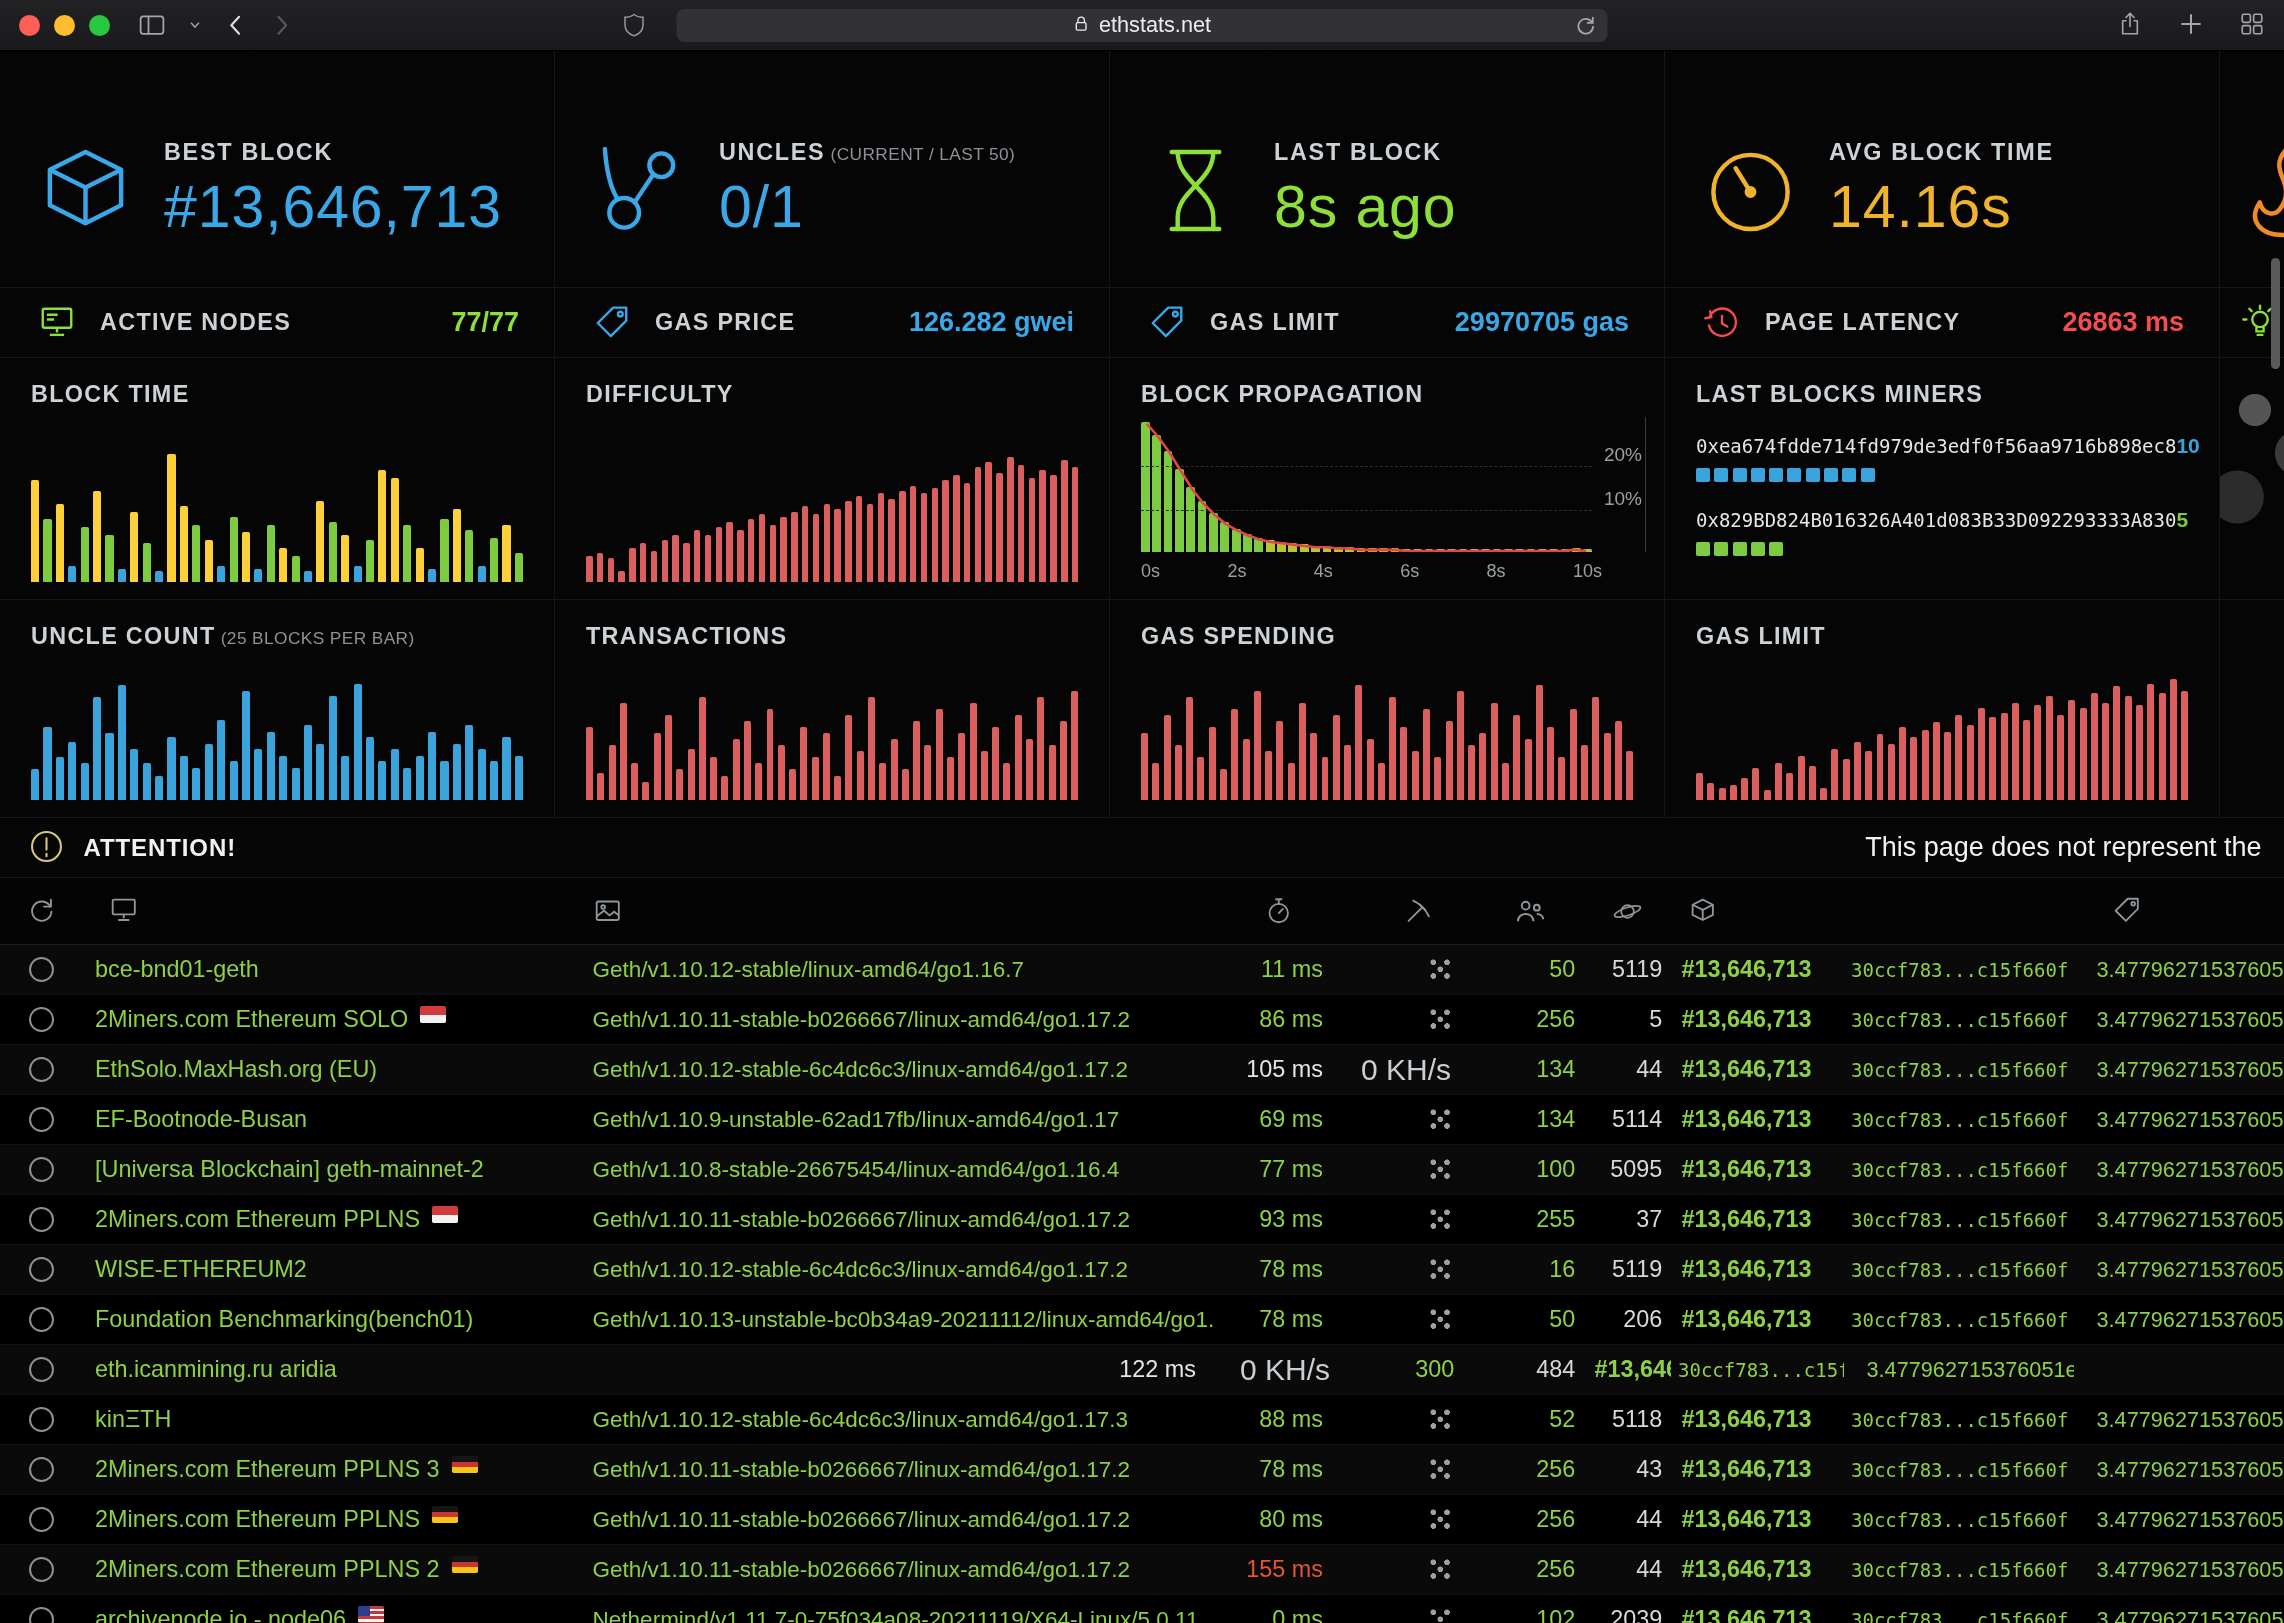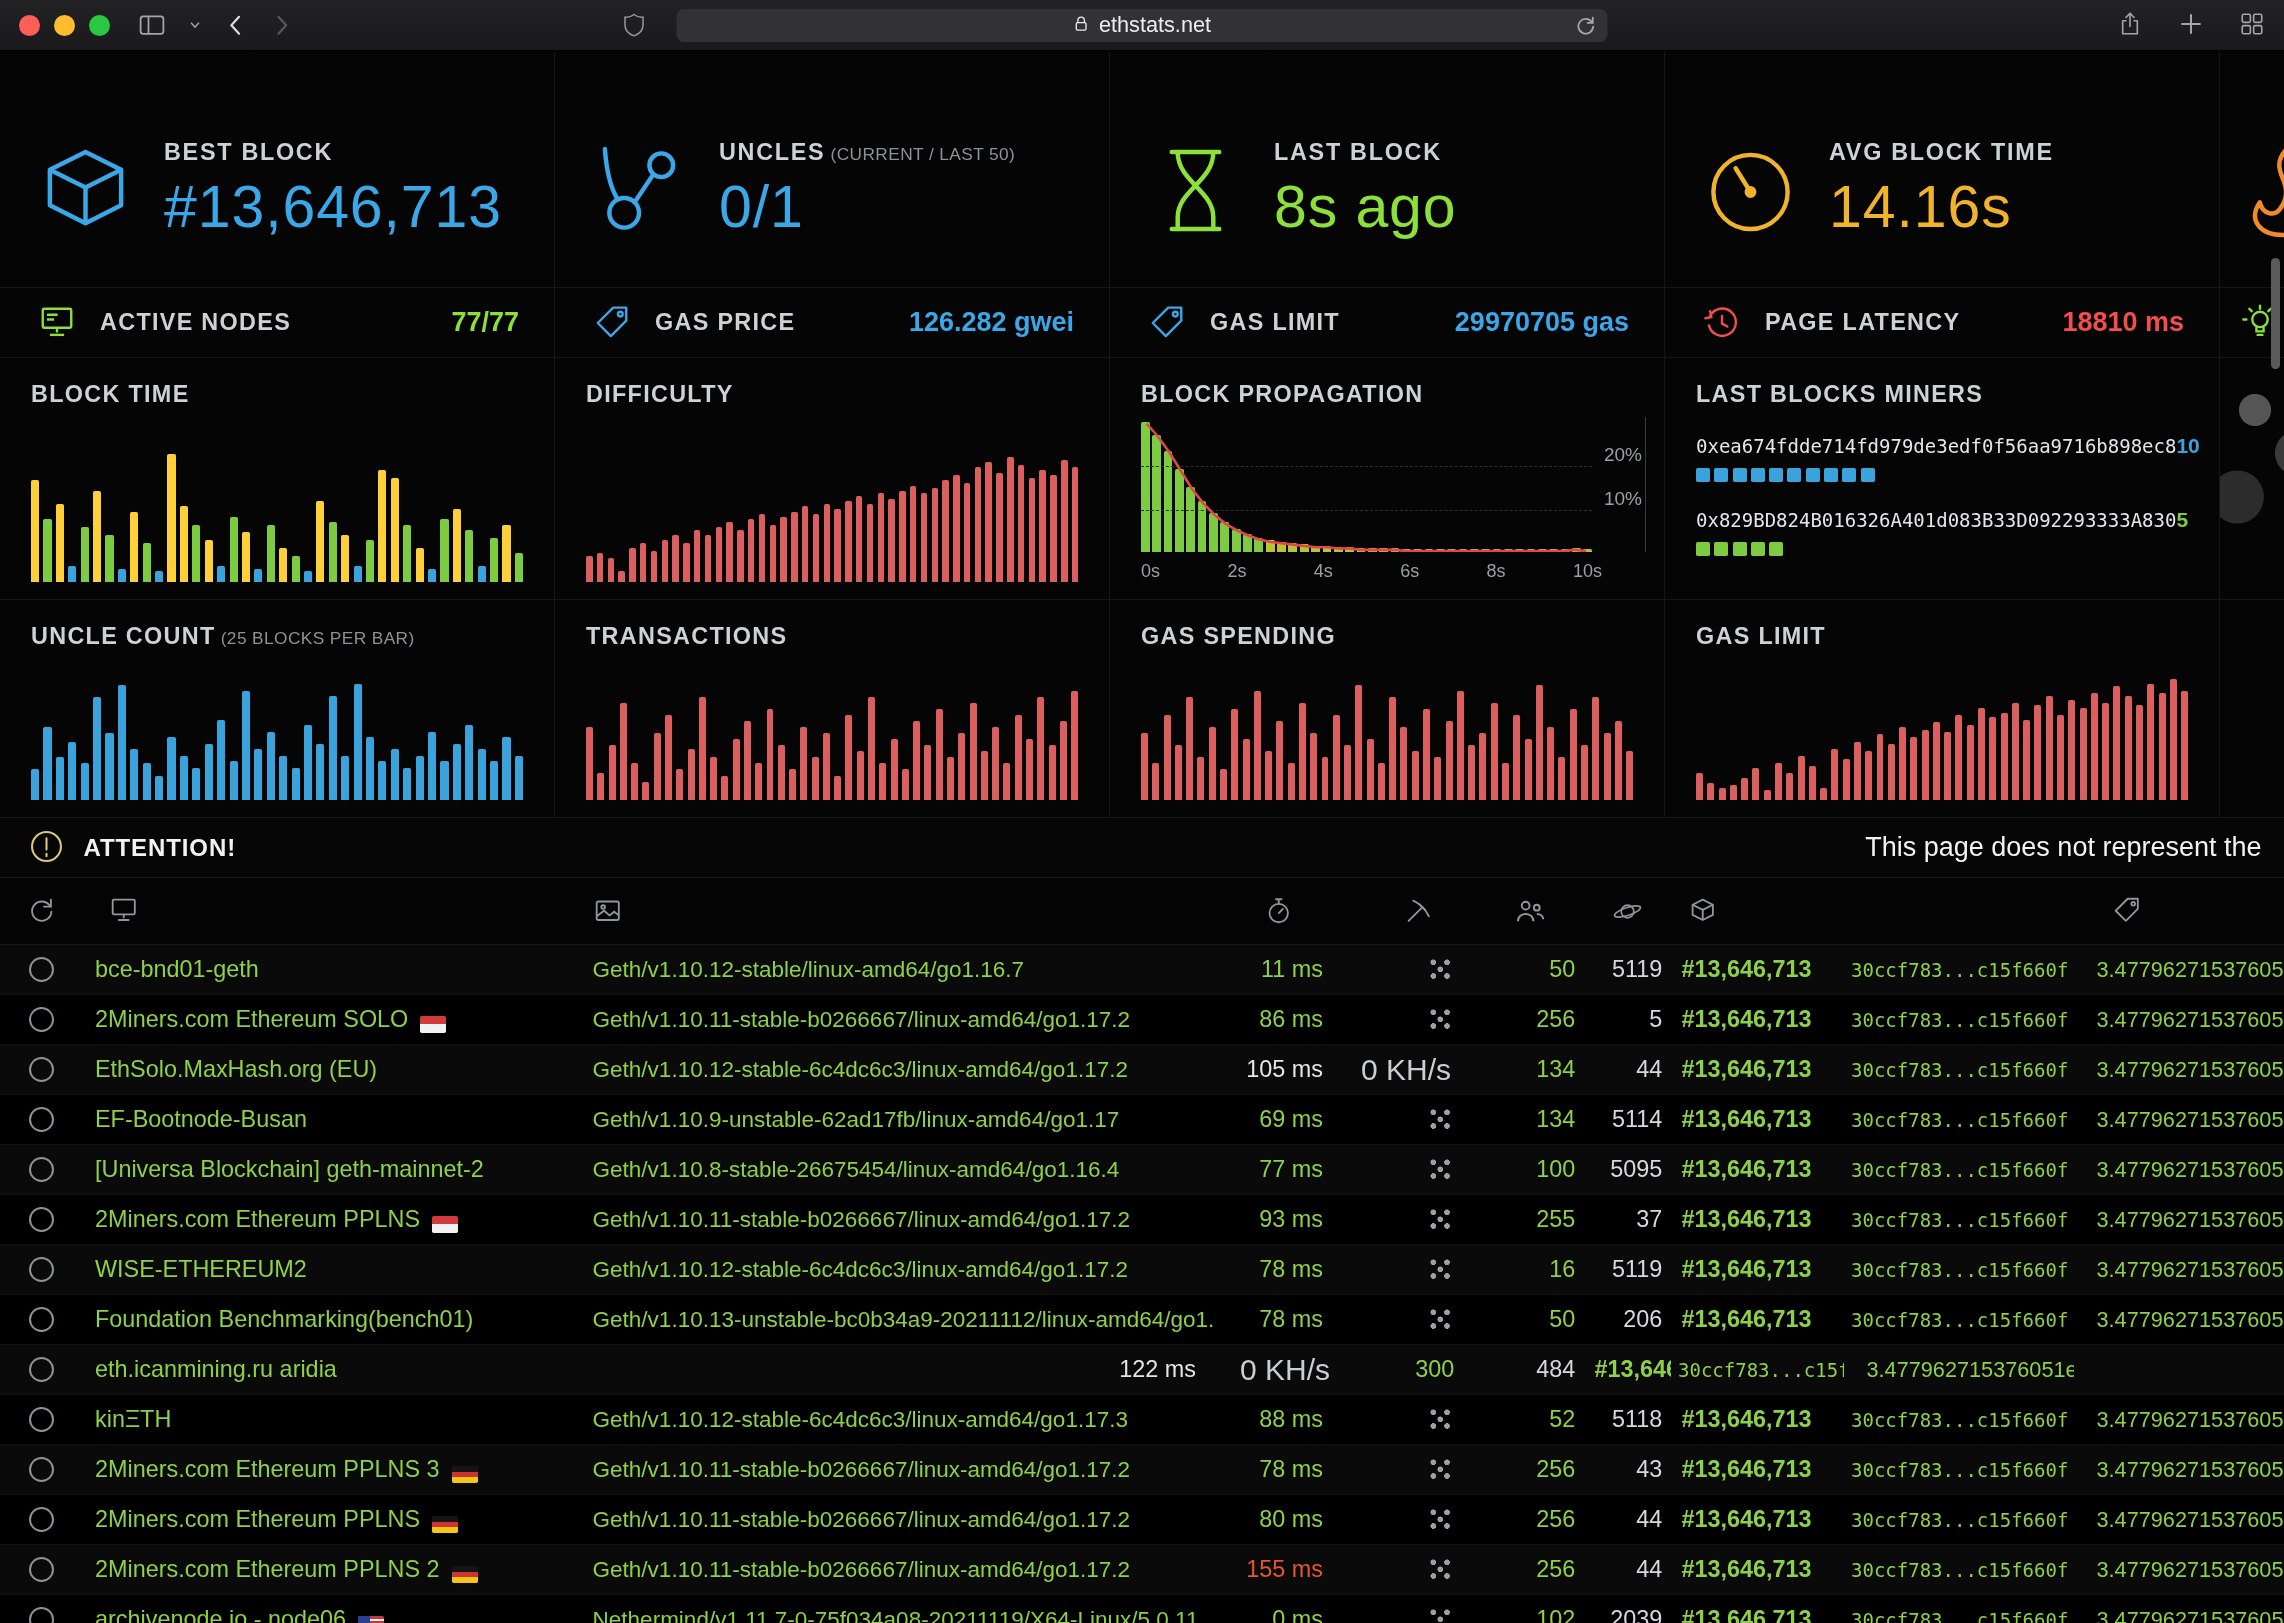--- a/index.html
+++ b/index.html
@@ -78,21 +78,21 @@
   .th{display:flex;align-items:center;height:100%}
   .th-status{justify-content:center}.th-name{padding-left:26px}.th-version{padding-left:15.6px}
   .th-latency{justify-content:center}.th-mining{justify-content:flex-end;padding-right:29.5px}
   .th-peers{justify-content:flex-end;padding-right:38px}.th-pending{justify-content:center}
   .th-block{padding-left:17.3px}.th-td{padding-left:38px}
   .trow{height:49px;border-bottom:0.9px solid #131313;font-size:23.4px;cursor:pointer}
   .trow:nth-child(odd){background:#0a0a0a}
   .tcell{overflow:hidden;white-space:nowrap;}
   .c-status{display:flex;justify-content:center}
   .ring{width:21px;height:21px;border:2.6px solid #8b9196;border-radius:50%;display:inline-block}
-  .c-name{color:#8ed047;display:flex;align-items:flex-end;gap:12px;padding-left:12px}
+  .c-name{color:#8ed047;display:flex;align-items:flex-start;gap:12px;padding-left:12px}
   .c-version{color:#8ed047;padding-left:15.6px;font-size:22.5px}
   .c-latency{justify-self:end;padding-right:19px}
   .lat-ok{color:#8ed047}.lat-warn{color:#e5e5e5}.lat-hot{color:#e4572e}
   .c-mining{justify-self:end;padding-right:12px;color:#c9ced2;font-size:30px;display:flex;align-items:center}
   .c-peers{justify-self:end;padding-right:8.7px;color:#8ed047}
   .c-pending{justify-self:end;padding-right:8.7px;color:#d6d9db}
   .c-block{padding-left:10.4px;color:#8ed047;font-weight:600}
   .c-hash{padding-left:7px;color:#8ed047;font-family:"DejaVu Sans Mono",monospace;font-size:19px}
   .c-td{padding-left:22.5px;color:#8ed047;font-size:21.7px}
   .dice{width:22.5px;height:22.5px;background-image:
@@ -266,21 +266,21 @@
     <span class="small-label">GAS LIMIT</span>
     <span class="small-value c-blue">29970705 gas</span>
   </div>
   <div class="cell small">
     <svg class="small-icon c-red" viewBox="0 0 64 64" fill="none" stroke="currentColor" stroke-width="4" stroke-linecap="round">
         <path d="M12 20 A23 23 0 1 1 10 36"></path>
         <polyline points="4,24 14,22 12,12"></polyline>
         <path d="M32 20 v13 l9 5"></path>
       </svg>
     <span class="small-label">PAGE LATENCY</span>
-    <span class="small-value c-red">18810 ms</span>
+    <span class="small-value c-red">26863 ms</span>
   </div>
   <div class="cell small partial">
     <svg class="small-icon c-green" viewBox="0 0 64 64" fill="none" stroke="currentColor" stroke-width="4" stroke-linecap="round">
         <circle cx="32" cy="26" r="13"></circle>
         <path d="M26 40 v6 h12 v-6 M28 52 h8"></path>
         <path d="M32 3 v5 M9 26 H4 M60 26 h-5 M14 8 l4 4 M50 8 l-4 4"></path>
       </svg>
   </div>
 </div>
 

